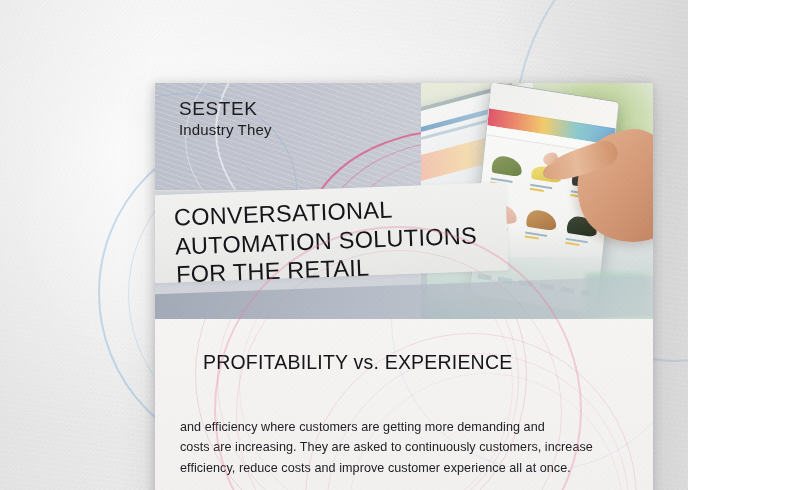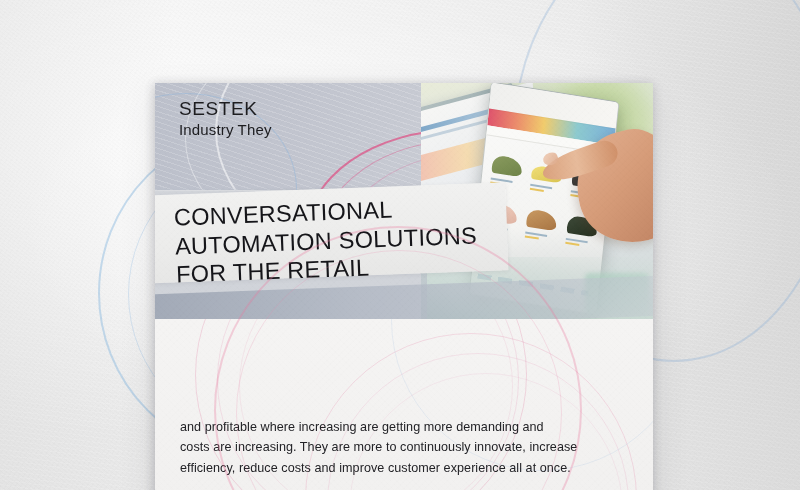--- a/index.html
+++ b/index.html
@@ -7,21 +7,21 @@
     padding: 0;
     width: 800px;
     height: 490px;
     overflow: hidden;
     font-family: "Liberation Sans", sans-serif;
   }
 
   
   #stage {
     position: relative;
-    width: 800px;
+    width: 688px;
     height: 490px;
     overflow: hidden;
     background:
       radial-gradient(ellipse at 20% 30%, rgba(255,255,255,0.9) 0%, rgba(246,246,246,0) 60%),
       radial-gradient(ellipse at 78% 72%, rgba(232,232,232,0.85) 0%, rgba(240,240,240,0) 62%),
       linear-gradient(130deg, #f2f2f2 0%, #ebebeb 45%, #e6e6e6 72%, #ededed 100%);
   }
   
   #stage::before {
     content: "";
@@ -554,25 +554,26 @@
     <div class="doc-body">
       <div class="body-arc ba1"></div>
       <div class="body-arc ba2"></div>
       <div class="body-arc ba3"></div>
       <div class="body-arc ba4"></div>
       <div class="body-arc ba5"></div>
       <div class="body-arc ba6"></div>
       <div class="body-arc ba7"></div>
 
       <div class="subheading">
+        <span class="ln ln2"><span>PROFITABILITY </span><span class="vs">vs.</span><span> EXPERIENCE</span></span>
       </div>
 
       <div class="paragraph">
-        <span class="ln">and profitable where increasing are getting more demanding and</span>
-        <span class="ln">costs are increasing.  They are more to continuously innovate, increase</span>
+        <span class="ln">and efficiency where customers are getting more demanding and</span>
+        <span class="ln">costs are increasing.  They are asked to continuously customers, increase</span>
         <span class="ln">efficiency, reduce costs and improve customer experience all at once.</span>
       </div>
     </div>
 
     <div class="doc-texture"></div>
   </div>
 
   <div class="deco deco-front">
     <div class="ring ring-pink-lg"></div>
     <div class="ring ring-pink-md"></div>

